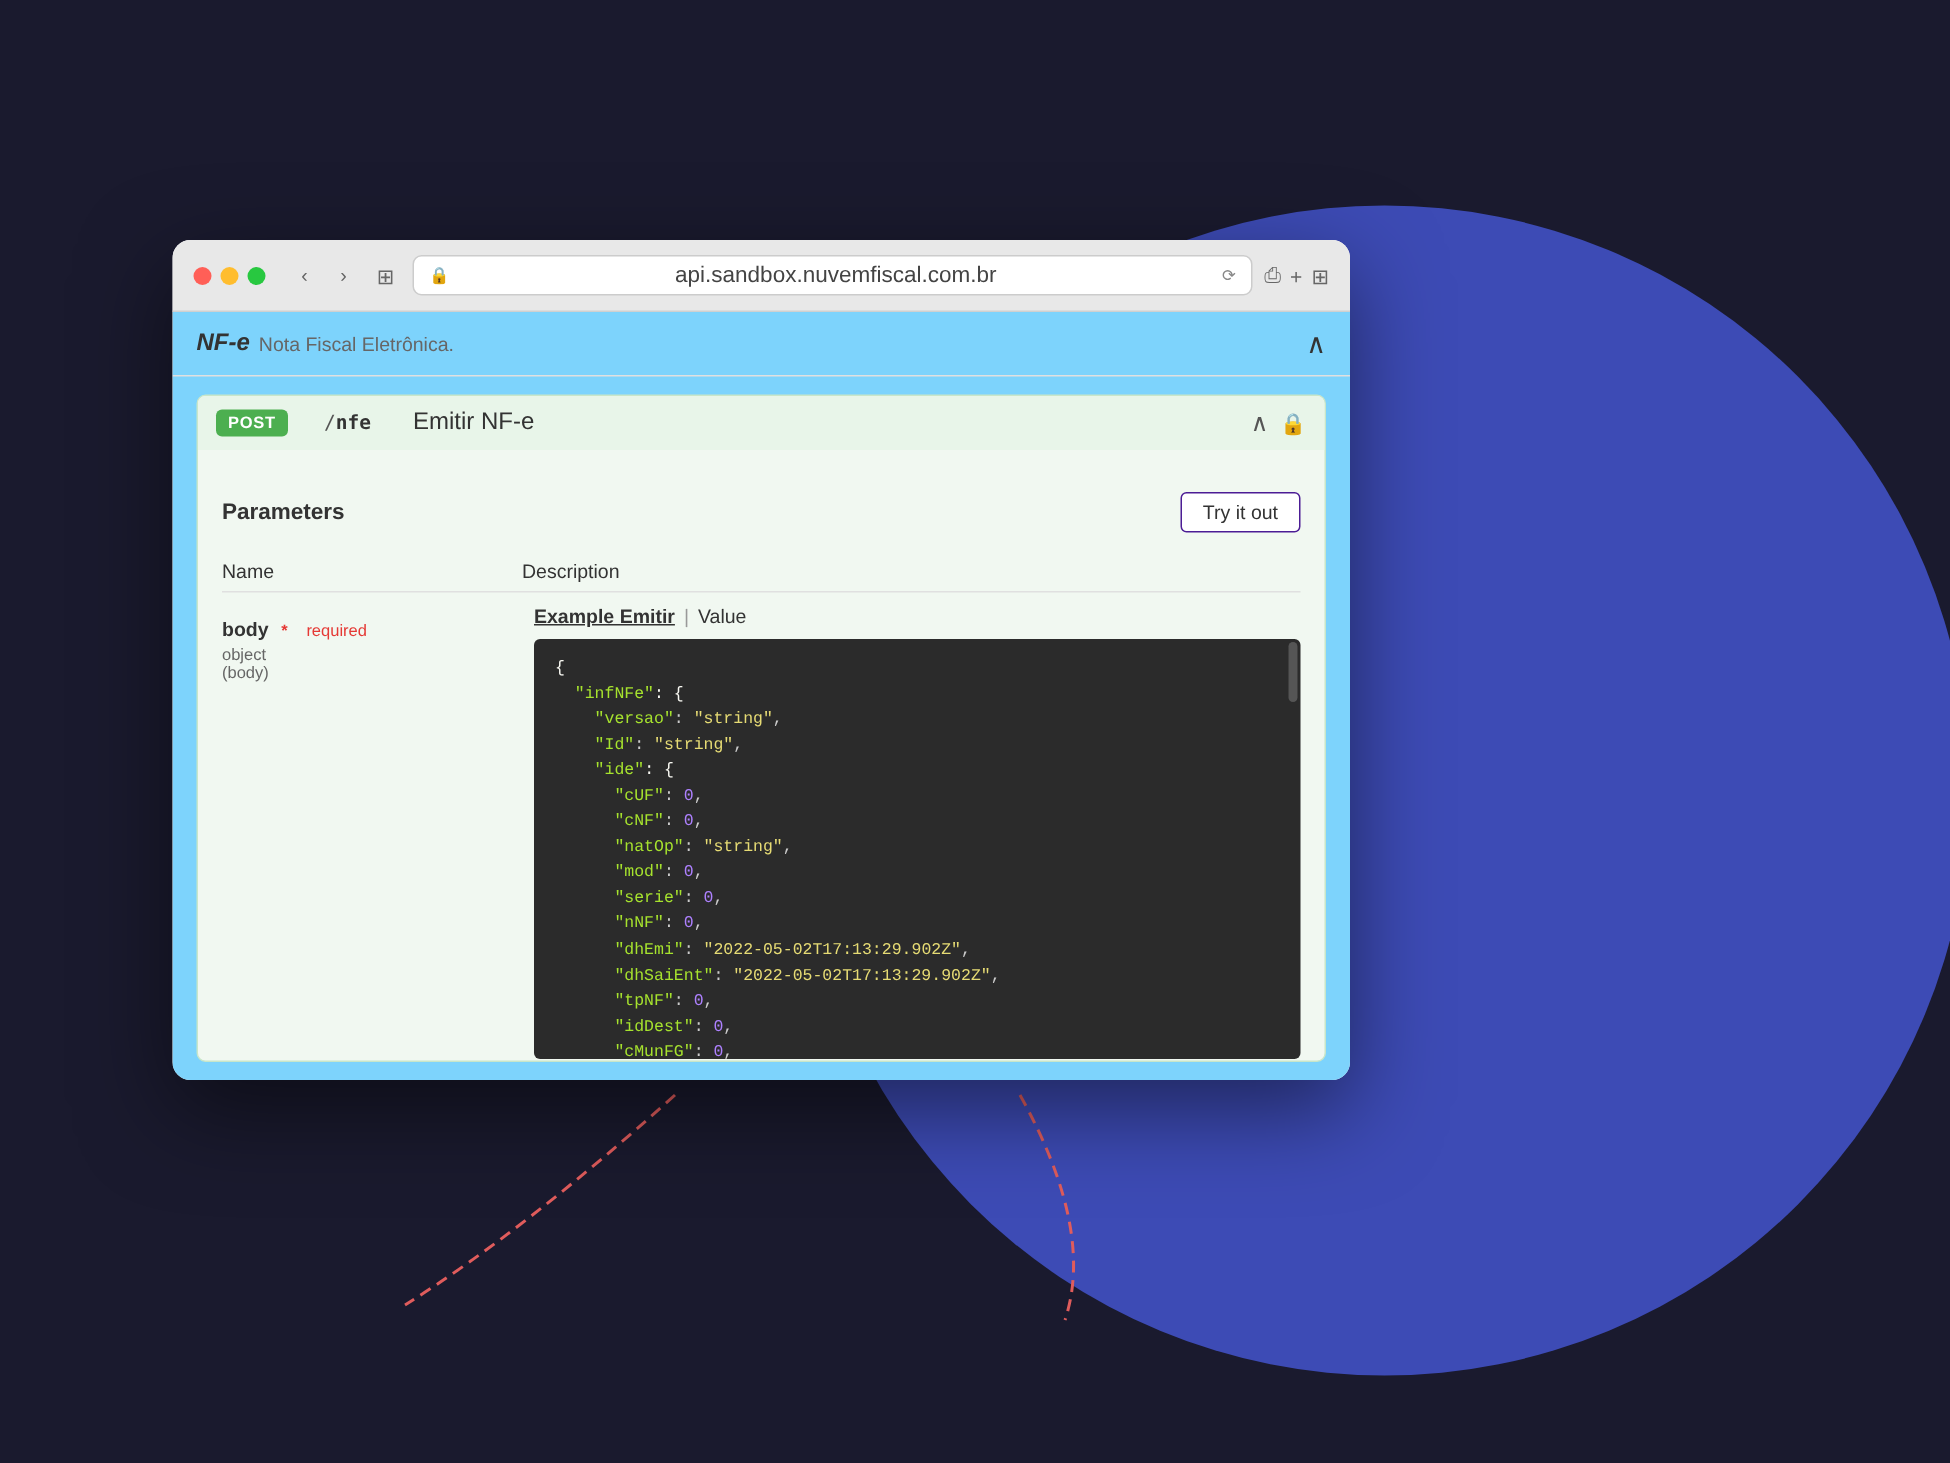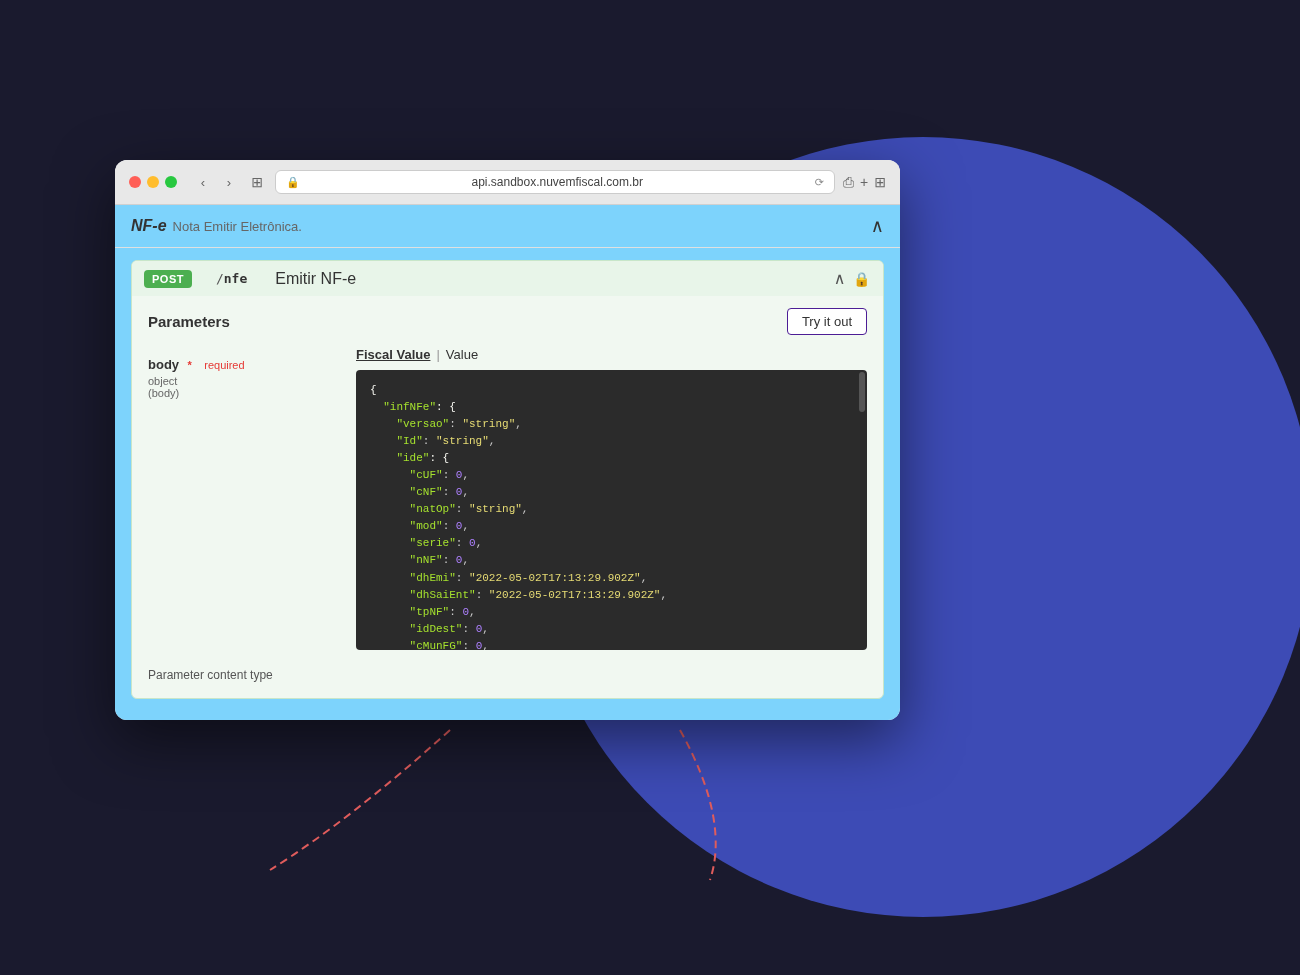--- a/index.html
+++ b/index.html
@@ -97,21 +97,21 @@
       color: #333;
       display: flex;
       align-items: center;
       gap: 6px;
       border: 1px solid #ccc;
     }
 
     .address-text {
       flex: 1;
       text-align: center;
-      font-size: 12px;
+      font-size: 15px;
       color: #444;
     }
 
     .browser-actions {
       display: flex;
       gap: 6px;
       align-items: center;
     }
 
     .browser-action-btn {
@@ -229,20 +229,21 @@
     
     .parameters-section {
       padding: 12px 16px 8px;
     }
 
     .parameters-header {
       display: flex;
       align-items: center;
       justify-content: space-between;
       margin-bottom: 12px;
+      margin-top: 16px;
     }
 
     .parameters-title {
       font-size: 15px;
       font-weight: 600;
       color: #333;
     }
 
     .try-it-btn {
       border: 1px solid #4c1d95;
@@ -434,21 +435,21 @@
     </div>
   </div>
 
   <div class="browser-content">
 
     <div class="app-header">
       <div class="app-title">
         <span class="app-title-nfe">
           <span style="font-style:italic;">NF-<span>e</span></span>
         </span>
-        <span class="app-title-full">Nota Emitir Eletrônica.</span>
+        <span class="app-title-full">Nota Fiscal Eletrônica.</span>
       </div>
       <span class="collapse-btn">∧</span>
     </div>
 
     <div class="endpoint-section">
       <div class="endpoint-header">
         <span class="method-badge">POST</span>
         <span class="endpoint-path">
           <span class="path-segment">/</span><span class="path-bold">nfe</span>
         </span>
@@ -458,37 +459,41 @@
           <span class="lock-icon">🔒</span>
         </div>
       </div>
 
       <div class="parameters-section">
         <div class="parameters-header">
           <span class="parameters-title">Parameters</span>
           <button class="try-it-btn">Try it out</button>
         </div>
 
+        <div class="params-table-header">
+          <span>Name</span>
+          <span>Description</span>
+        </div>
 
         <div class="body-param-row">
           <div class="body-param">
             <div>
               <span class="body-param-name">body</span>
               <span class="required-badge">*</span>
               <span class="required-text">required</span>
             </div>
             <div class="body-param-type">
               <span>object</span><br>
               <span>(body)</span>
             </div>
           </div>
 
           <div class="body-param-right">
             <div class="example-model-tabs">
-              <span class="tab-link active">Fiscal Value</span>
+              <span class="tab-link active">Example Emitir</span>
               <span class="tab-divider">|</span>
               <span class="tab-link">Value</span>
             </div>
 
             <div class="code-block">
               <div class="code-scrollbar"></div>
               <span class="c-brace">{</span><br>
               &nbsp;&nbsp;<span class="c-key">"infNFe"</span><span class="c-brace">: {</span><br>
               &nbsp;&nbsp;&nbsp;&nbsp;<span class="c-key">"versao"</span>: <span class="c-string">"string"</span>,<br>
               &nbsp;&nbsp;&nbsp;&nbsp;<span class="c-key">"Id"</span>: <span class="c-string">"string"</span>,<br>

